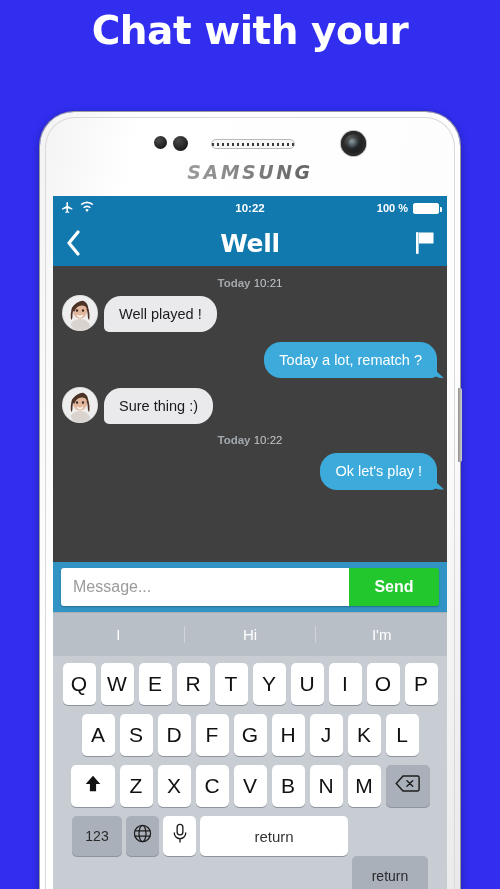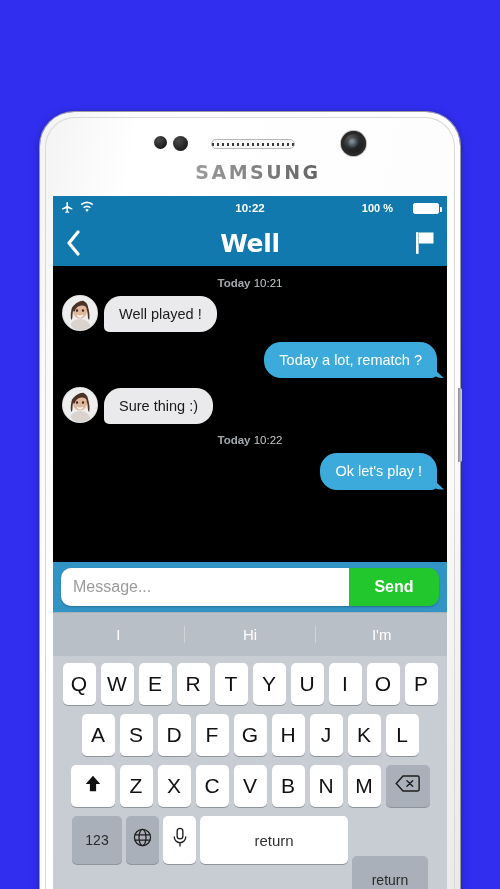--- a/index.html
+++ b/index.html
@@ -97,32 +97,33 @@
   .front-cam::after {
     content: "";
     position: absolute;
     left: 7px; top: 7px;
     width: 11px; height: 11px;
     border-radius: 50%;
     background: radial-gradient(circle at 35% 30%, #8d9aa3, #1a2025 75%);
   }
   .brand {
     position: absolute;
-    left: 8px; top: 43px;
+    left: 0; top: 43px;
     width: 408px;
     text-align: center;
     font-size: 19px;
     font-weight: bold;
     letter-spacing: 2.5px;
     color: #8d8d8d;
     background: linear-gradient(90deg,#d2d2d2,#8a8a8a 45%,#5a5a5a 70%,#7a7a7a);
     -webkit-background-clip: text;
     background-clip: text;
     -webkit-text-fill-color: transparent;
     font-family: "DejaVu Sans", sans-serif;
+    font-style: italic;
   }
 
   
   .screen {
     position: absolute;
     left: 13px; top: 84px;
     width: 394px;
     height: 716px;
     background: #ffffff;
     overflow: hidden;
@@ -139,21 +140,21 @@
     font-size: 11px;
     font-weight: bold;
     position: relative;
   }
   .sb-left { display: flex; align-items: center; gap: 6px; }
   .sb-time {
     position: absolute; left: 0; width: 100%;
     text-align: center; font-size: 11.5px; font-weight: bold;
   }
   .sb-right {
-    margin-left: auto; display: flex; align-items: center; gap: 20px;
+    margin-left: auto; display: flex; align-items: center; gap: 5px;
     position: relative; z-index: 2;
   }
   .battery {
     width: 26px; height: 11px;
     border: 1.5px solid #ffffff;
     border-radius: 2px;
     position: relative;
     background: #ffffff;
   }
   .battery::after {
@@ -179,21 +180,21 @@
     font-weight: bold;
     font-family: "DejaVu Sans", sans-serif;
     letter-spacing: -0.3px;
   }
   .nav-btn { position: relative; z-index: 2; cursor: pointer; line-height: 0; }
   .nav-btn.right { margin-left: auto; }
 
   
   .conversation {
     height: 296px;
-    background: #000000;
+    background: #404040;
     padding: 8px 10px 0 10px;
     overflow: hidden;
   }
   .daystamp {
     text-align: center;
     font-size: 11.5px;
     margin: 3px 0 7px 0;
   }
   .daystamp .d { color: #a2a8ad; font-weight: bold; }
   .daystamp .t { color: #c3c8cc; }
@@ -250,21 +251,21 @@
     height: 50px;
     background: #3294c4;
     display: flex;
     align-items: center;
     padding: 6px 8px;
   }
   .input-wrap {
     flex: 1;
     display: flex;
     height: 38px;
-    border-radius: 10px;
+    border-radius: 3px;
     overflow: hidden;
     box-shadow: 0 1px 2px rgba(0,0,0,0.25);
   }
   .msg-input {
     flex: 1;
     border: none;
     outline: none;
     background: #ffffff;
     padding: 0 12px;
     font-size: 16px;
@@ -321,28 +322,29 @@
     cursor: pointer;
     font-family: "Liberation Sans", sans-serif;
   }
   .key.dark { background: #a9b0ba; }
   .key.wide { width: 44px; }
   .key.space { width: 148px; font-size: 15px; color: #333; }
   .key.fn { width: 50px; font-size: 14px; color: #2a2a2a; }
   .key.ret { width: 76px; font-size: 14px; color: #2a2a2a; margin-top: 40px; }
   .krow.r2 { padding: 0 18px; }
   .krow.r4 { gap: 4px; margin-bottom: 7px; }
-  .krow.r4 .key { height: 48px; }
+  .krow.r4 .key { height: 40px; }
 </style>
 </head>
 <body>
 
 <div id="stage">
 
   <div class="headline">
+    <span>Chat with your</span>
   </div>
 
   <div class="phone">
     <div class="phone-inner-edge"></div>
     <div class="side-btn power"></div>
 
     <div class="bezel-top">
       <div class="sensor s1"></div>
       <div class="sensor s2"></div>
       <div class="speaker"></div>

